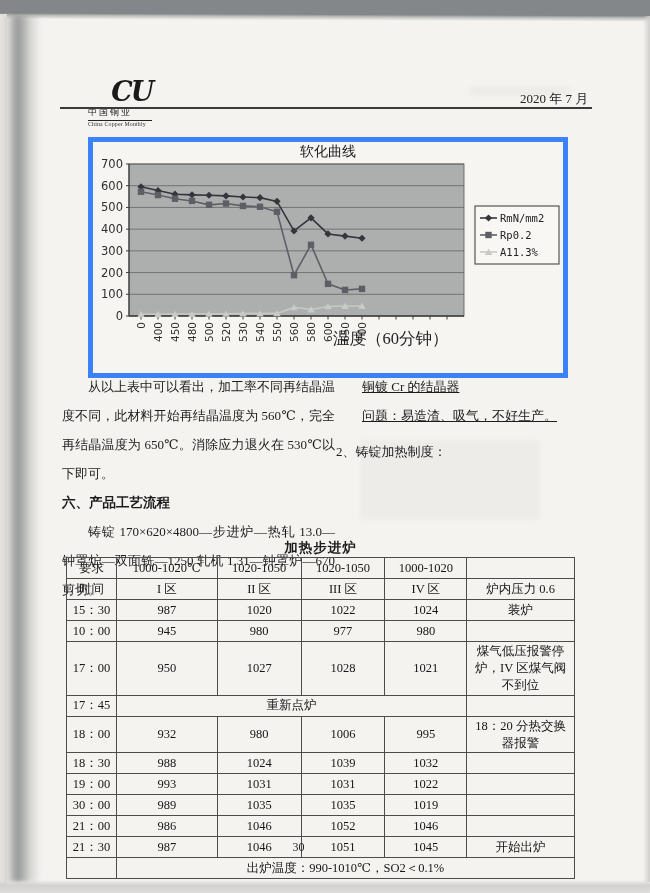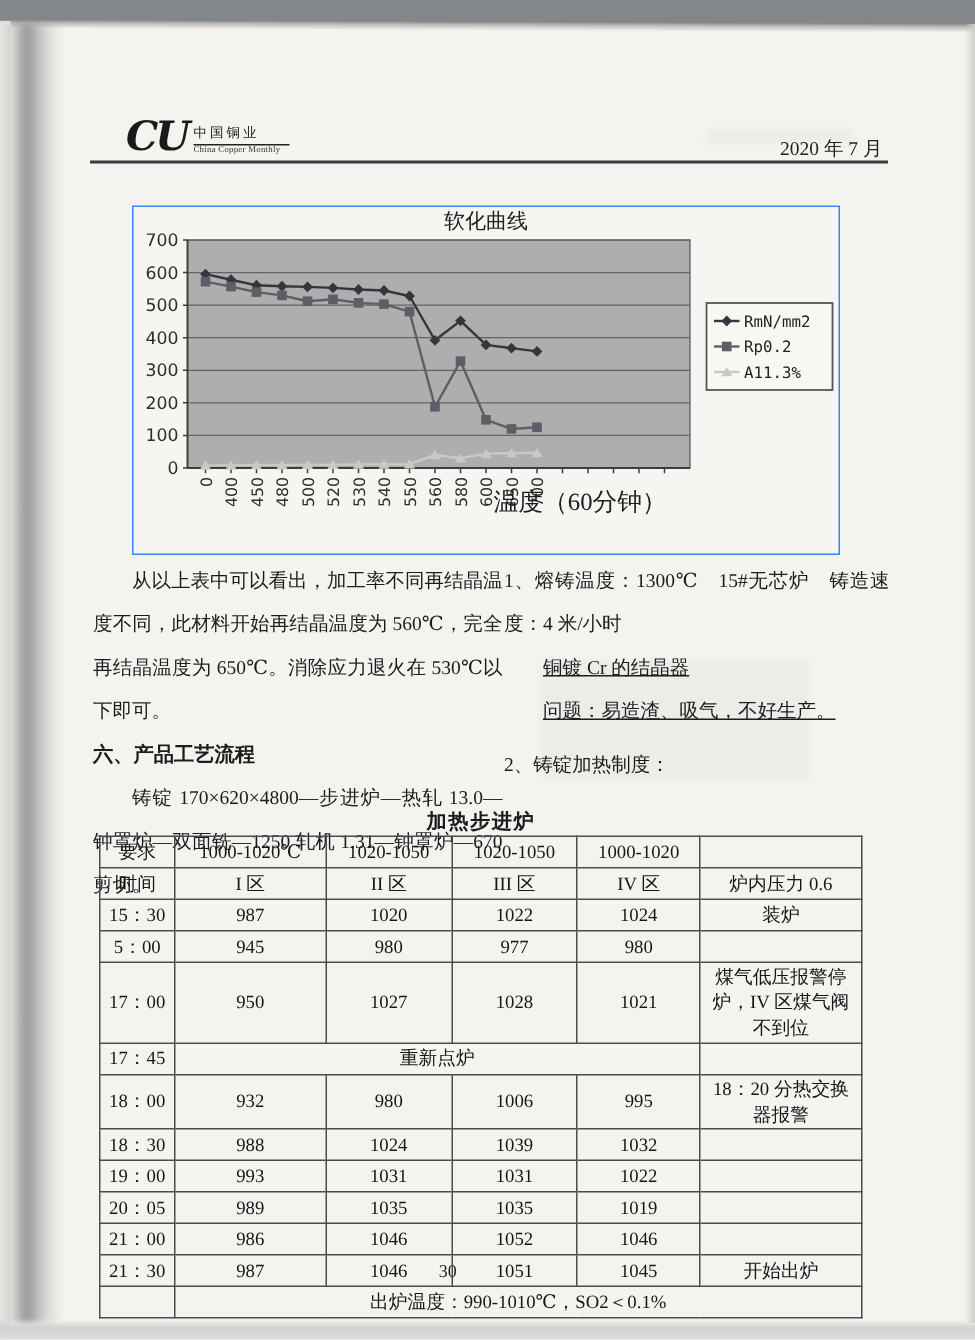--- a/index.html
+++ b/index.html
@@ -18,32 +18,32 @@
   .left-lip{position:absolute;left:0;top:14px;width:7px;height:879px;background:#e3e2df;}
   .gutter-shadow{position:absolute;left:5px;top:16px;width:36px;height:866px;
     background:linear-gradient(to right,rgba(100,102,105,0.05),rgba(72,74,78,0.55) 35%,rgba(120,122,126,0.22) 72%,rgba(0,0,0,0));
     filter:blur(2px);}
   .scan-bottom{position:absolute;left:0;bottom:0;width:650px;height:13px;
     background:linear-gradient(to bottom,rgba(212,211,209,0),#d2d1cf 40%,#dedddb);}
   .right-edge{position:absolute;right:0;top:16px;width:7px;height:866px;
     background:linear-gradient(to left,#cfcecb,rgba(207,206,203,0));}
 
   
-  .hdr-logo{position:absolute;left:84px;top:80px;display:flex;align-items:flex-end;}
+  .hdr-logo{position:absolute;left:84px;top:80px;display:flex;align-items:flex-end;flex-direction:column;}
   .logo-cu{font-family:"DejaVu Serif","Liberation Serif",serif;font-style:italic;font-weight:bold;
     font-size:27px;line-height:24px;letter-spacing:-2px;color:#1a1a1a;}
   .logo-txt{margin-left:4px;margin-top:2px;}
   .logo-cn{font-size:9px;font-weight:normal;letter-spacing:2px;border-bottom:1.5px solid #222;padding-bottom:1px;}
   .logo-en{font-size:6.5px;letter-spacing:0.2px;color:#333;transform:scale(0.9);transform-origin:left top;}
   .hdr-date{position:absolute;left:520px;top:90px;width:80px;font-size:13px;color:#222;}
   .hdr-rule{position:absolute;left:60px;top:107px;width:532px;height:2px;background:#3a3a3a;}
 
   
   .chart-box{position:absolute;left:88px;top:137px;width:470px;height:231px;
-    border:1px solid #3b82f6;background:#f6f5f2;}
+    border:5px solid #3b82f6;background:#f6f5f2;}
   .chart-box svg{display:block;}
 
   
   .col-left{position:absolute;left:62px;top:372px;width:273px;font-size:13px;line-height:29px;text-align:justify;}
   .col-right{position:absolute;left:336px;top:372px;width:257px;font-size:13px;line-height:29px;text-align:justify;}
   .col-left p,.col-right p{margin:0;}
   .indent{text-indent:2em;}
   .sec-head{font-weight:bold;font-size:13.5px;}
   .ind1{margin-left:26px !important;text-decoration:underline;}
   .gap-top{margin-top:7px !important;}
@@ -207,21 +207,20 @@
         <text x="407" y="113.8" font-size="10.5" font-family="&quot;DejaVu Sans Mono&quot;,&quot;Liberation Mono&quot;,monospace" fill="#222">A11.3%</text>
       </svg>
   </div>
 
   <div class="col-left">
     <p class="indent">从以上表中可以看出，加工率不同再结晶温度不同，此材料开始再结晶温度为 560℃，完全再结晶温度为 650℃。消除应力退火在 530℃以下即可。</p>
     <p class="sec-head">六、产品工艺流程</p>
     <p class="indent">铸锭 170×620×4800—步进炉—热轧 13.0—钟罩炉—双面铣—1250 轧机 1.31—钟罩炉—670 剪切。</p>
   </div>
   <div class="col-right">
-    <p>1、熔铸温度：1300℃　15#无芯炉　铸造速度：4 米/小时</p>
     <p class="ind1">铜镀 Cr 的结晶器</p>
     <p class="ind1">问题：易造渣、吸气，不好生产。</p>
     <p class="gap-top">2、铸锭加热制度：</p>
   </div>
 
   <div class="tbl-title">加热步进炉</div>
   <table class="furnace">
     <colgroup>
       <col style="width:50px">
         <col style="width:101px">
@@ -249,21 +248,21 @@
         </tr>
         <tr>
           <td>15：30</td>
           <td>987</td>
           <td>1020</td>
           <td>1022</td>
           <td>1024</td>
           <td class="note">装炉</td>
         </tr>
         <tr>
-          <td>5：00</td>
+          <td>10：00</td>
           <td>945</td>
           <td>980</td>
           <td>977</td>
           <td>980</td>
           <td class="note"></td>
         </tr>
         <tr>
           <td>17：00</td>
           <td>950</td>
           <td>1027</td>
@@ -294,21 +293,21 @@
         </tr>
         <tr>
           <td>19：00</td>
           <td>993</td>
           <td>1031</td>
           <td>1031</td>
           <td>1022</td>
           <td class="note"></td>
         </tr>
         <tr>
-          <td>20：05</td>
+          <td>30：00</td>
           <td>989</td>
           <td>1035</td>
           <td>1035</td>
           <td>1019</td>
           <td class="note"></td>
         </tr>
         <tr>
           <td>21：00</td>
           <td>986</td>
           <td>1046</td>

